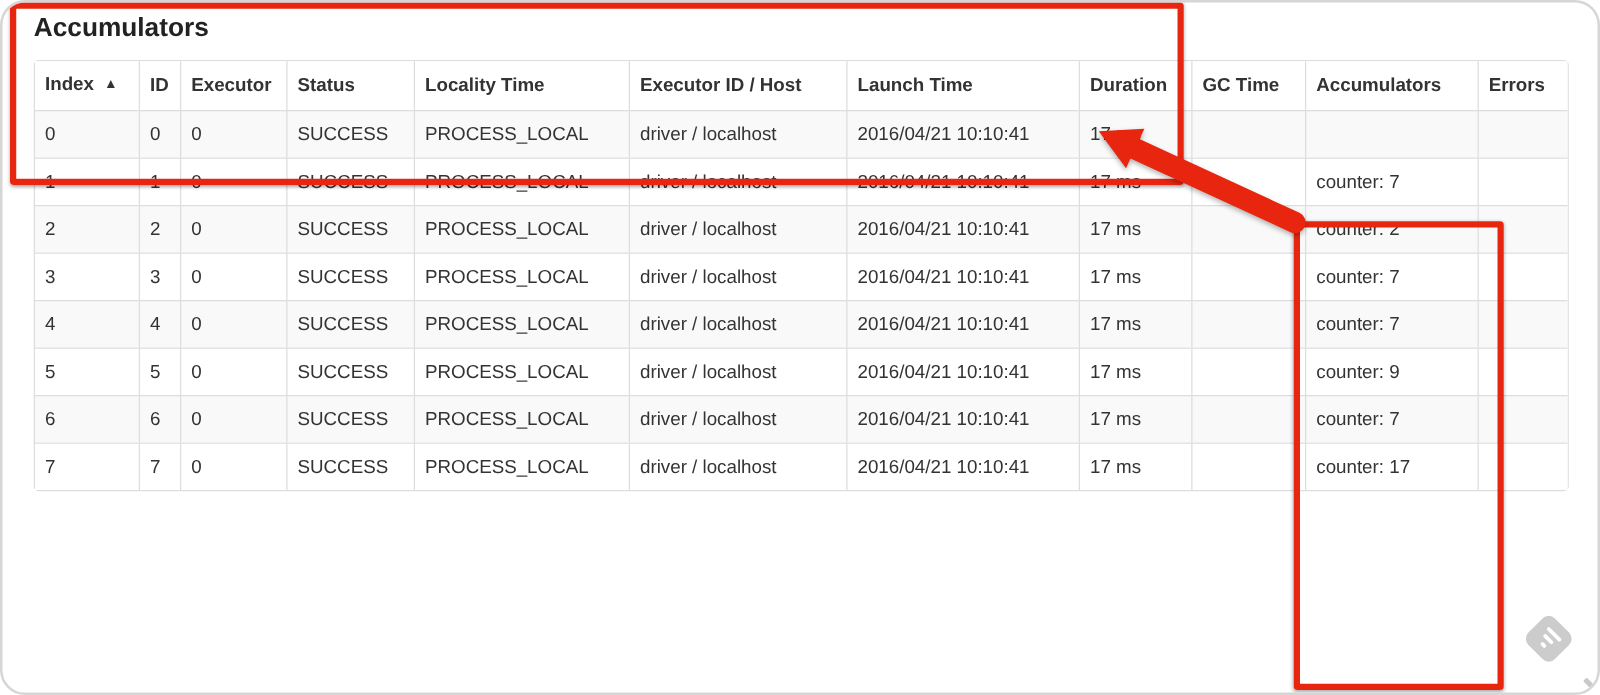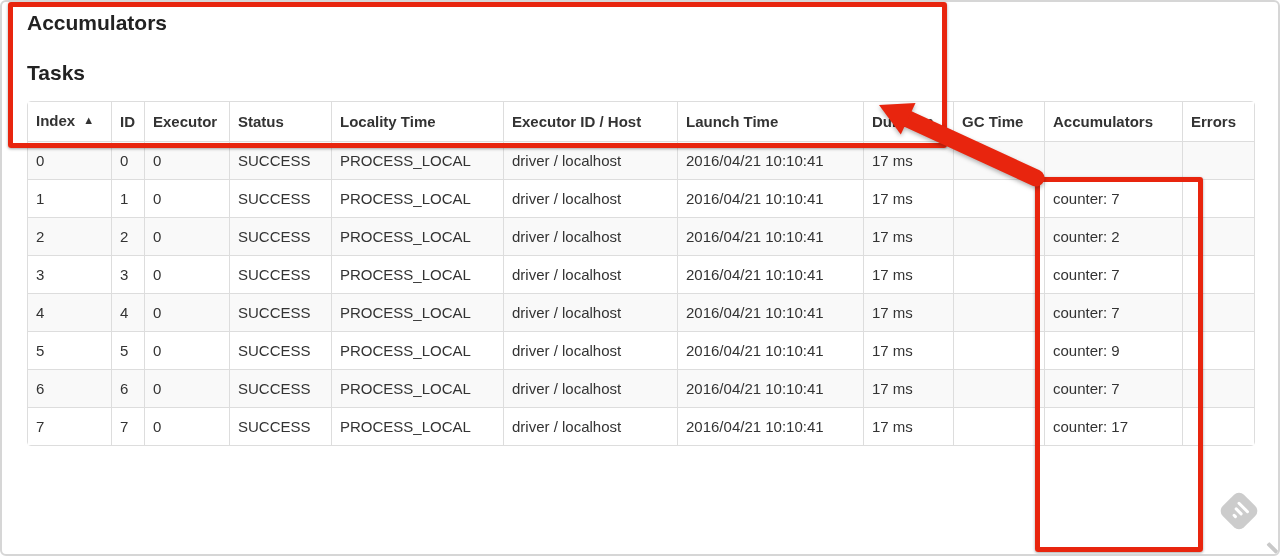--- a/index.html
+++ b/index.html
@@ -2,21 +2,21 @@
 <html><head>
 <meta charset="utf-8">
 <style>
   html,body{margin:0;padding:0;background:#fff;}
   .page{
     position:relative;
     width:1280px;height:556px;
     box-sizing:border-box;
     background:#fff;
     border:2px solid #d6d6d6;
-    border-radius:6px;
+    border-radius:20px;
     overflow:hidden;
     font-family:"Liberation Sans",sans-serif;
   }
   .content{padding:0 25px;}
   h4.section-title{
     font-size:21px;
     font-weight:bold;
     color:#222;
     margin:9px 0 13px;
     line-height:24px;
@@ -89,21 +89,20 @@
 </style>
 </head>
 <body>
 
 <div class="page">
   <div class="content">
 
     <h4 class="section-title">Accumulators</h4>
 
 
-    <h4 class="section-title tasks">Tasks</h4>
 
     <table class="tbl" id="tasks-table">
         <colgroup>
           <col style="width: 83px;">
           <col style="width: 33px;">
           <col style="width: 85px;">
           <col style="width: 102px;">
           <col style="width: 172px;">
           <col style="width: 174px;">
           <col style="width: 186px;">

